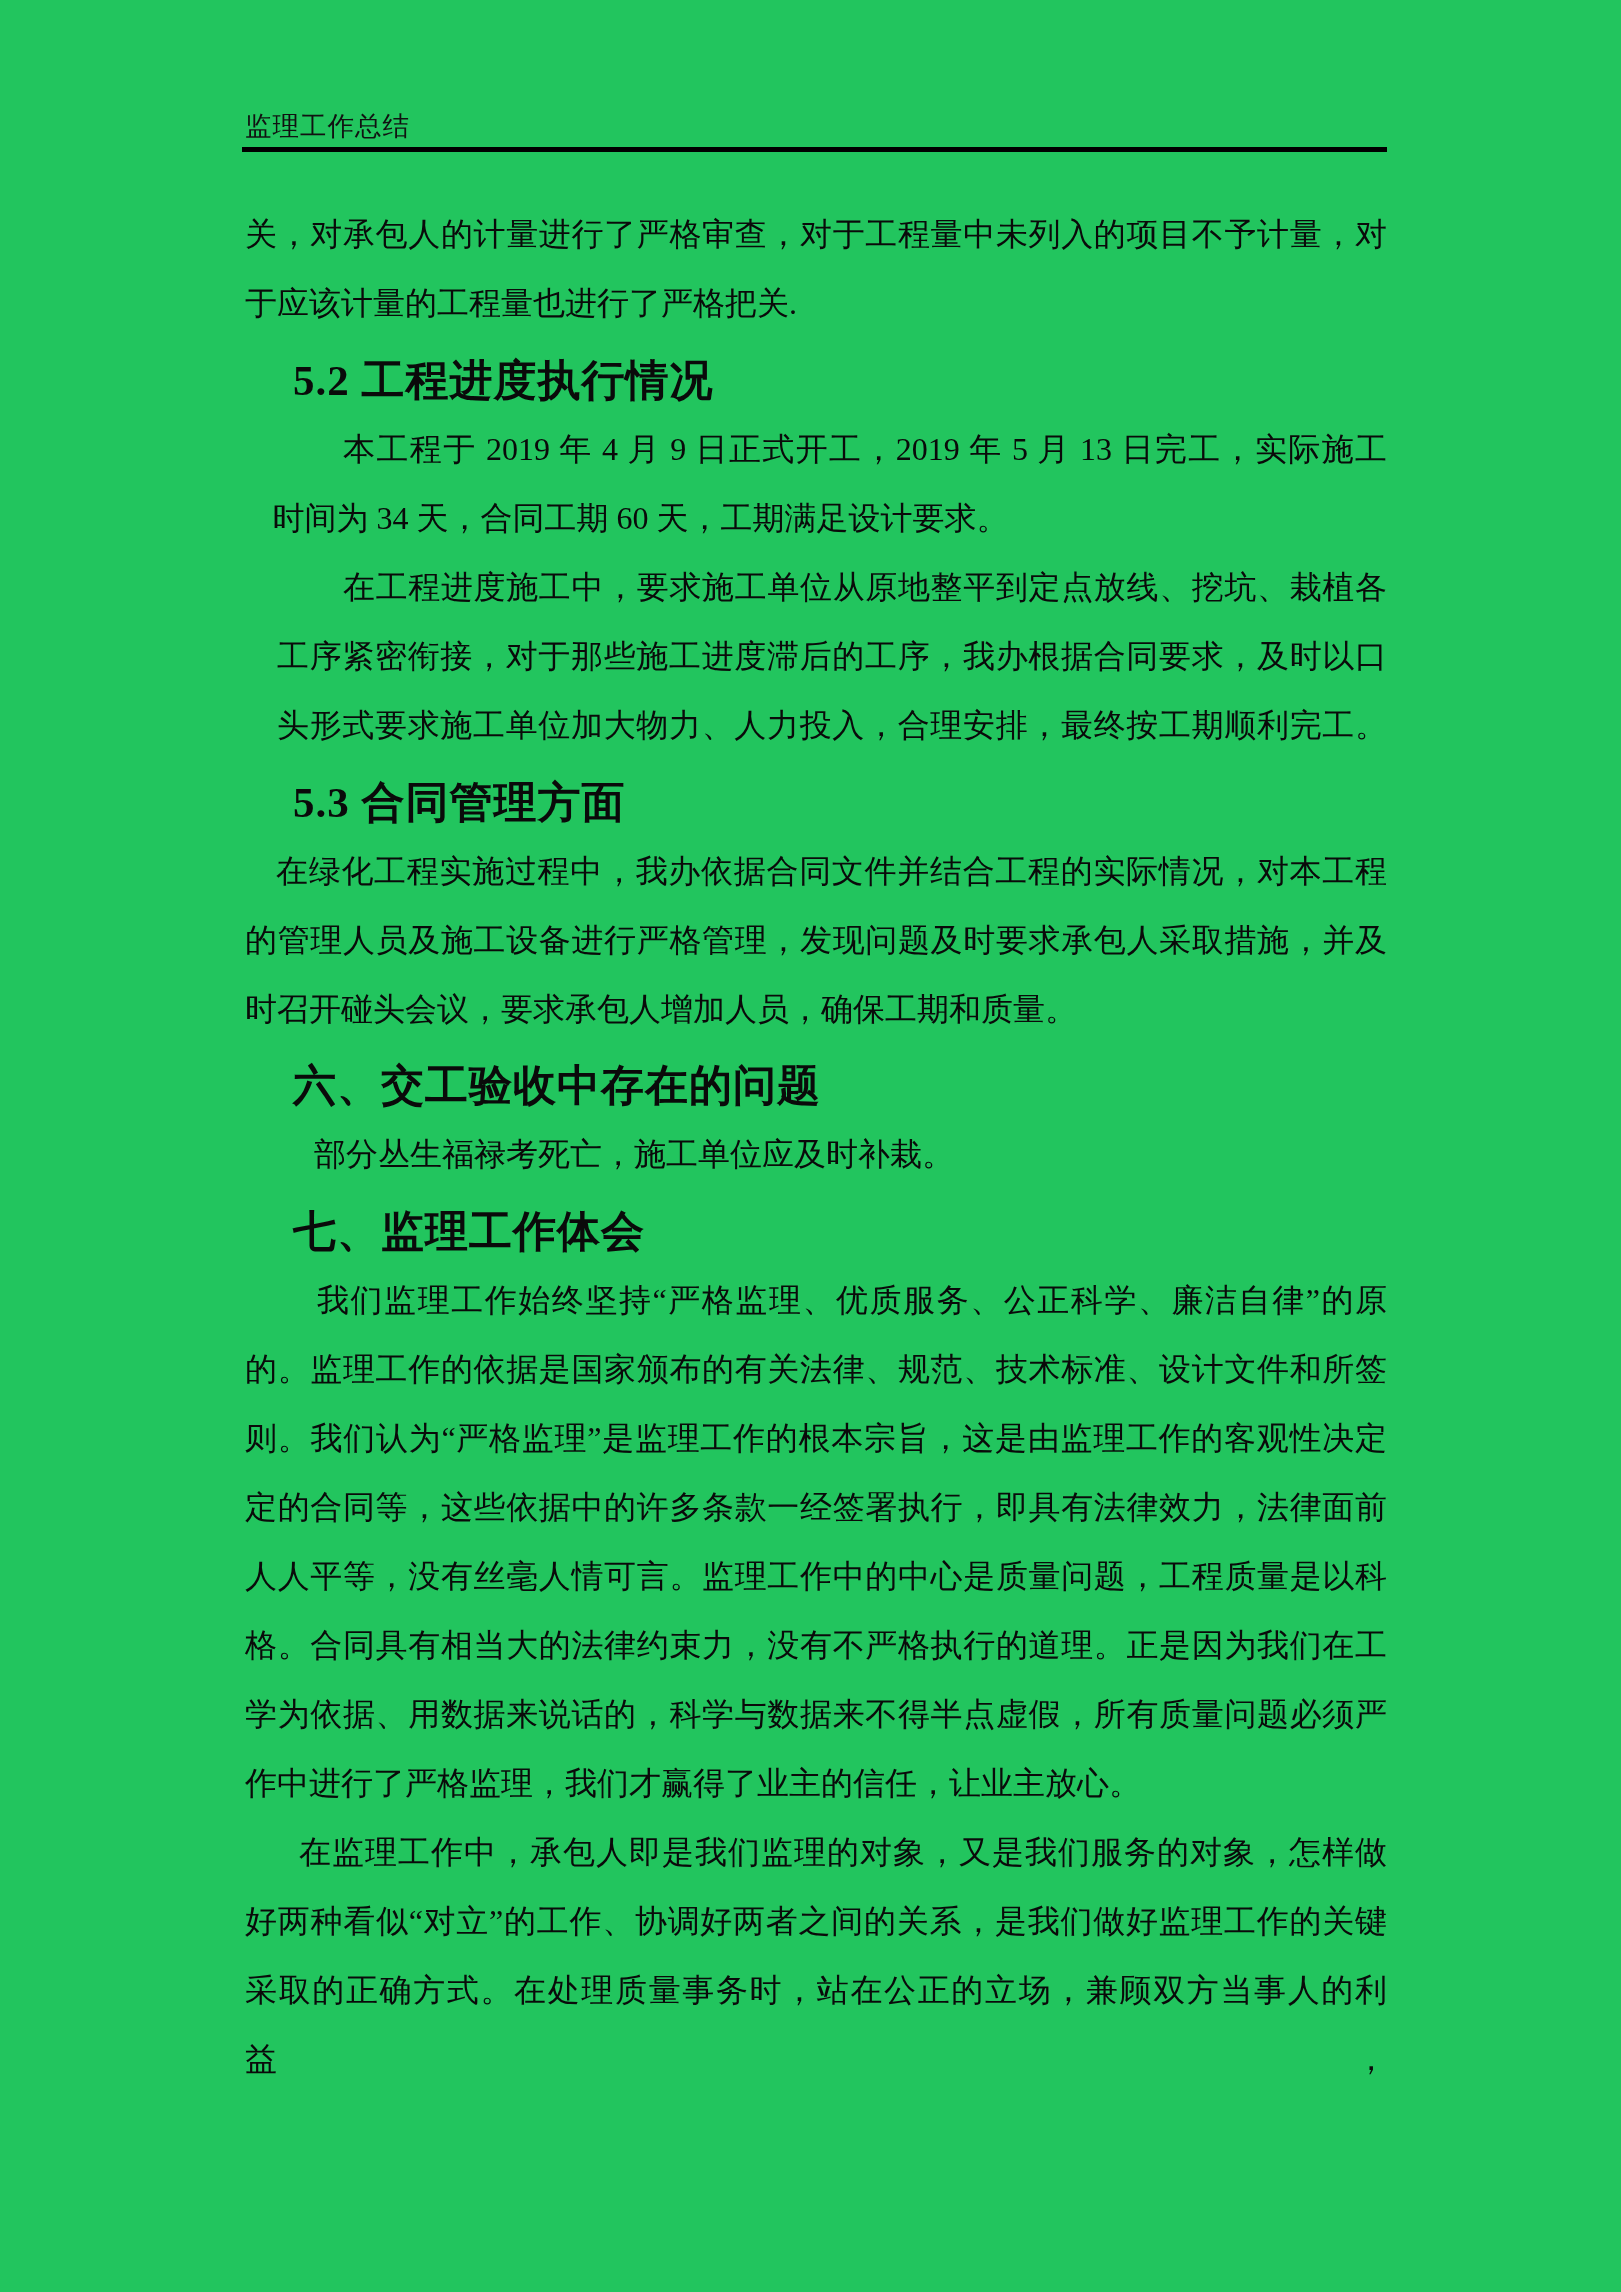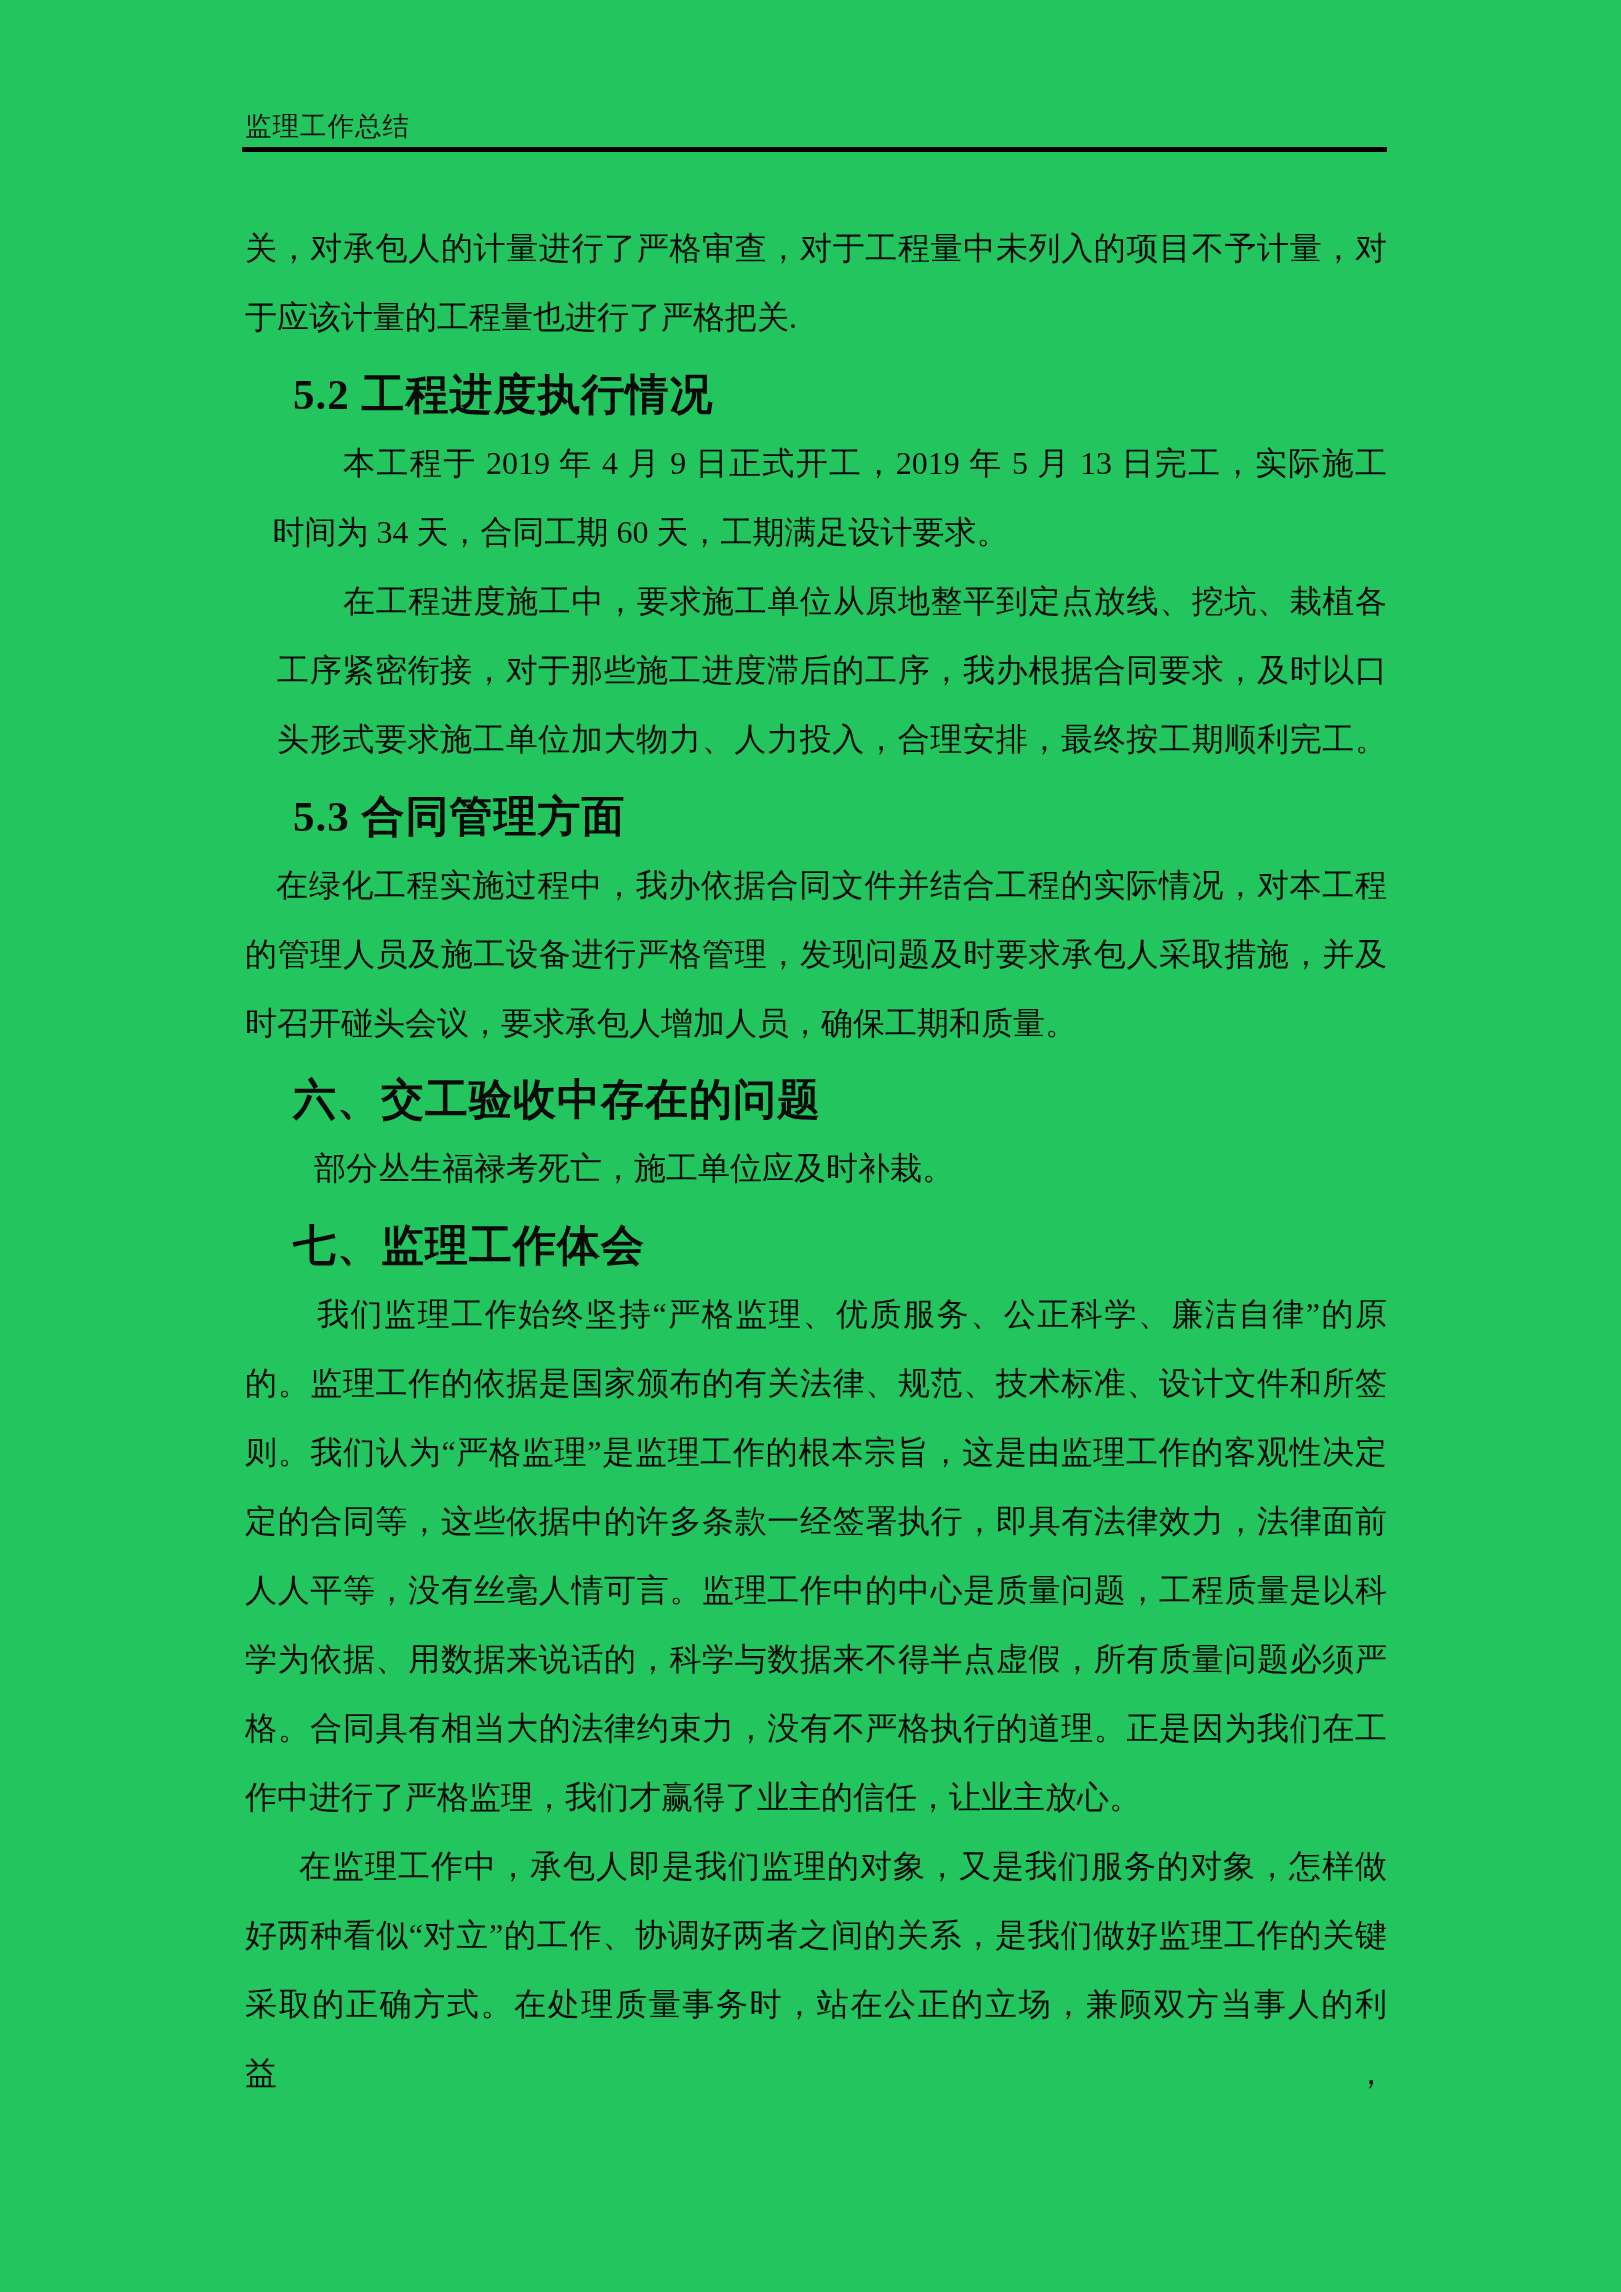--- a/index.html
+++ b/index.html
@@ -25,21 +25,21 @@
     position: absolute;
     left: 242px;
     top: 147px;
     width: 1145px;
     height: 4.9px;
     background: #000000;
   }
   .content {
     position: absolute;
     left: 245px;
-    top: 214px;
+    top: 200px;
     width: 1142px;
   }
   .line {
     height: 69px;
     line-height: 69px;
     font-size: 32px;
     white-space: nowrap;
     color: #0a0a0a;
   }
   .line.wrap { white-space: normal; }
@@ -77,21 +77,21 @@
       <div class="line justify">的管理人员及施工设备进行严格管理，发现问题及时要求承包人采取措施，并及</div>
       <div class="line wrap">时召开碰头会议，要求承包人增加人员，确保工期和质量。</div>
       <div class="line heading wrap">六、交工验收中存在的问题</div>
       <div class="line wrap" style="margin-left: 69px;">部分丛生福禄考死亡，施工单位应及时补栽。</div>
       <div class="line heading wrap">七、监理工作体会</div>
       <div class="line justify" style="margin-left: 72px;">我们监理工作始终坚持“严格监理、优质服务、公正科学、廉洁自律”的原</div>
       <div class="line justify">的。监理工作的依据是国家颁布的有关法律、规范、技术标准、设计文件和所签</div>
       <div class="line justify">则。我们认为“严格监理”是监理工作的根本宗旨，这是由监理工作的客观性决定</div>
       <div class="line justify">定的合同等，这些依据中的许多条款一经签署执行，即具有法律效力，法律面前</div>
       <div class="line justify">人人平等，没有丝毫人情可言。监理工作中的中心是质量问题，工程质量是以科</div>
+      <div class="line justify">格。合同具有相当大的法律约束力，没有不严格执行的道理。正是因为我们在工</div>
       <div class="line justify">学为依据、用数据来说话的，科学与数据来不得半点虚假，所有质量问题必须严</div>
-      <div class="line justify">格。合同具有相当大的法律约束力，没有不严格执行的道理。正是因为我们在工</div>
       <div class="line wrap">作中进行了严格监理，我们才赢得了业主的信任，让业主放心。</div>
       <div class="line justify" style="margin-left: 54px;">在监理工作中，承包人即是我们监理的对象，又是我们服务的对象，怎样做</div>
       <div class="line justify">好两种看似“对立”的工作、协调好两者之间的关系，是我们做好监理工作的关键</div>
       <div class="line justify">采取的正确方式。在处理质量事务时，站在公正的立场，兼顾双方当事人的利益，</div>
     </div>
 </div>
 
 
 </body></html>

